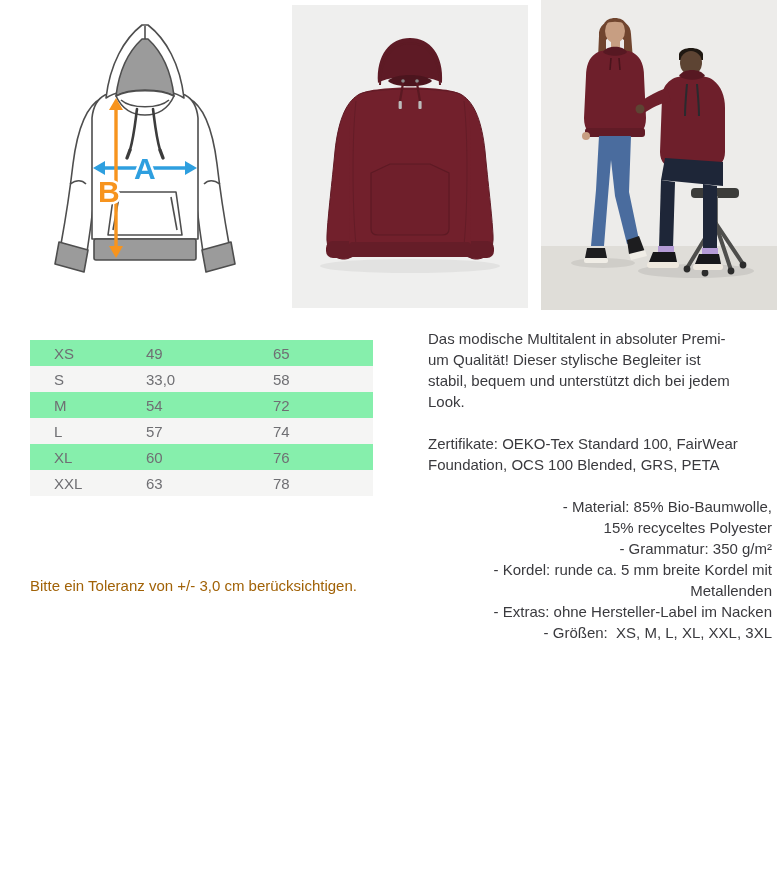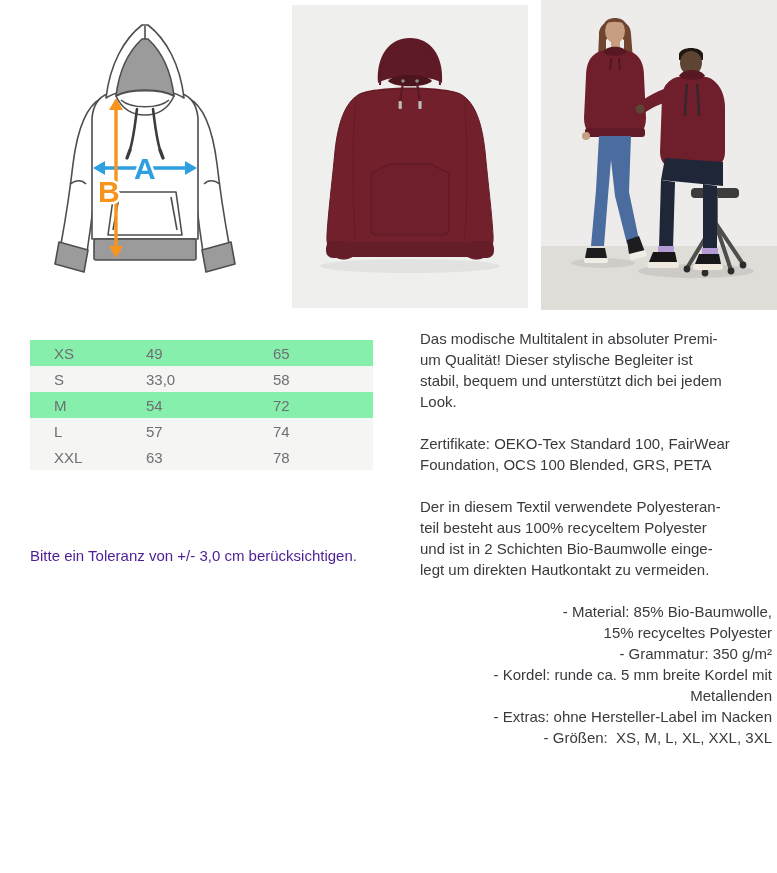--- a/index.html
+++ b/index.html
@@ -21,28 +21,28 @@
   .st-row{
     display:grid;grid-template-columns:110px 130px 103px;
     height:26px;align-items:center;background:#f5f5f4;
   }
   .st-row.shade{background:#86efac;}
   .st-cell{overflow:hidden;white-space:nowrap;}
   .st-cell:nth-child(1){padding-left:24px;}
   .st-cell:nth-child(2){padding-left:6px;}
   .st-cell:nth-child(3){padding-left:3px;}
   .tolerance{
-    position:absolute;left:30px;top:547px;font-size:15px;color:#4c1d95;
+    position:absolute;left:30px;top:577px;font-size:15px;color:#a16207;
   }
   
   .description{
     position:absolute;left:420px;top:328px;width:352px;
     font-size:15px;line-height:21px;color:#3a3a3e;
   }
-  .description p{margin:0 0 21px 0;white-space:pre-wrap;}
+  .description p{margin:0 0 21px 8px;white-space:pre-wrap;}
   .description p:last-child{margin-bottom:0;text-align:right;}
   
   .measure-label{
     font-family:"Liberation Sans",sans-serif;font-weight:bold;font-size:30px;
     paint-order:stroke;stroke:#ffffff;stroke-width:5px;
   }
 </style>
 </head>
 <body>
 
@@ -208,40 +208,41 @@
     <div class="st-row shade">
       <div class="st-cell">M</div>
       <div class="st-cell">54</div>
       <div class="st-cell">72</div>
     </div>
     <div class="st-row">
       <div class="st-cell">L</div>
       <div class="st-cell">57</div>
       <div class="st-cell">74</div>
     </div>
+    <div class="st-row shade">
+      <div class="st-cell">XL</div>
+      <div class="st-cell">60</div>
+      <div class="st-cell">76</div>
+    </div>
     <div class="st-row">
       <div class="st-cell">XXL</div>
       <div class="st-cell">63</div>
       <div class="st-cell">78</div>
     </div>
   </div>
 
   <div class="tolerance">Bitte ein Toleranz von +/- 3,0 cm berücksichtigen.</div>
 
   <div class="description">
     <p>Das modische Multitalent in absoluter Premi-
 um Qualität! Dieser stylische Begleiter ist
 stabil, bequem und unterstützt dich bei jedem
 Look.</p>
     <p>Zertifikate: OEKO-Tex Standard 100, FairWear
 Foundation, OCS 100 Blended, GRS, PETA</p>
-    <p>Der in diesem Textil verwendete Polyesteran-
-teil besteht aus 100% recyceltem Polyester
-und ist in 2 Schichten Bio-Baumwolle einge-
-legt um direkten Hautkontakt zu vermeiden.</p>
     <p>- Material: 85% Bio-Baumwolle,
               15% recyceltes Polyester
 - Grammatur: 350 g/m²
 - Kordel: runde ca. 5 mm breite Kordel mit
             Metallenden
 - Extras: ohne Hersteller-Label im Nacken
 - Größen:  XS, M, L, XL, XXL, 3XL</p>
   </div>
 
 </div>

